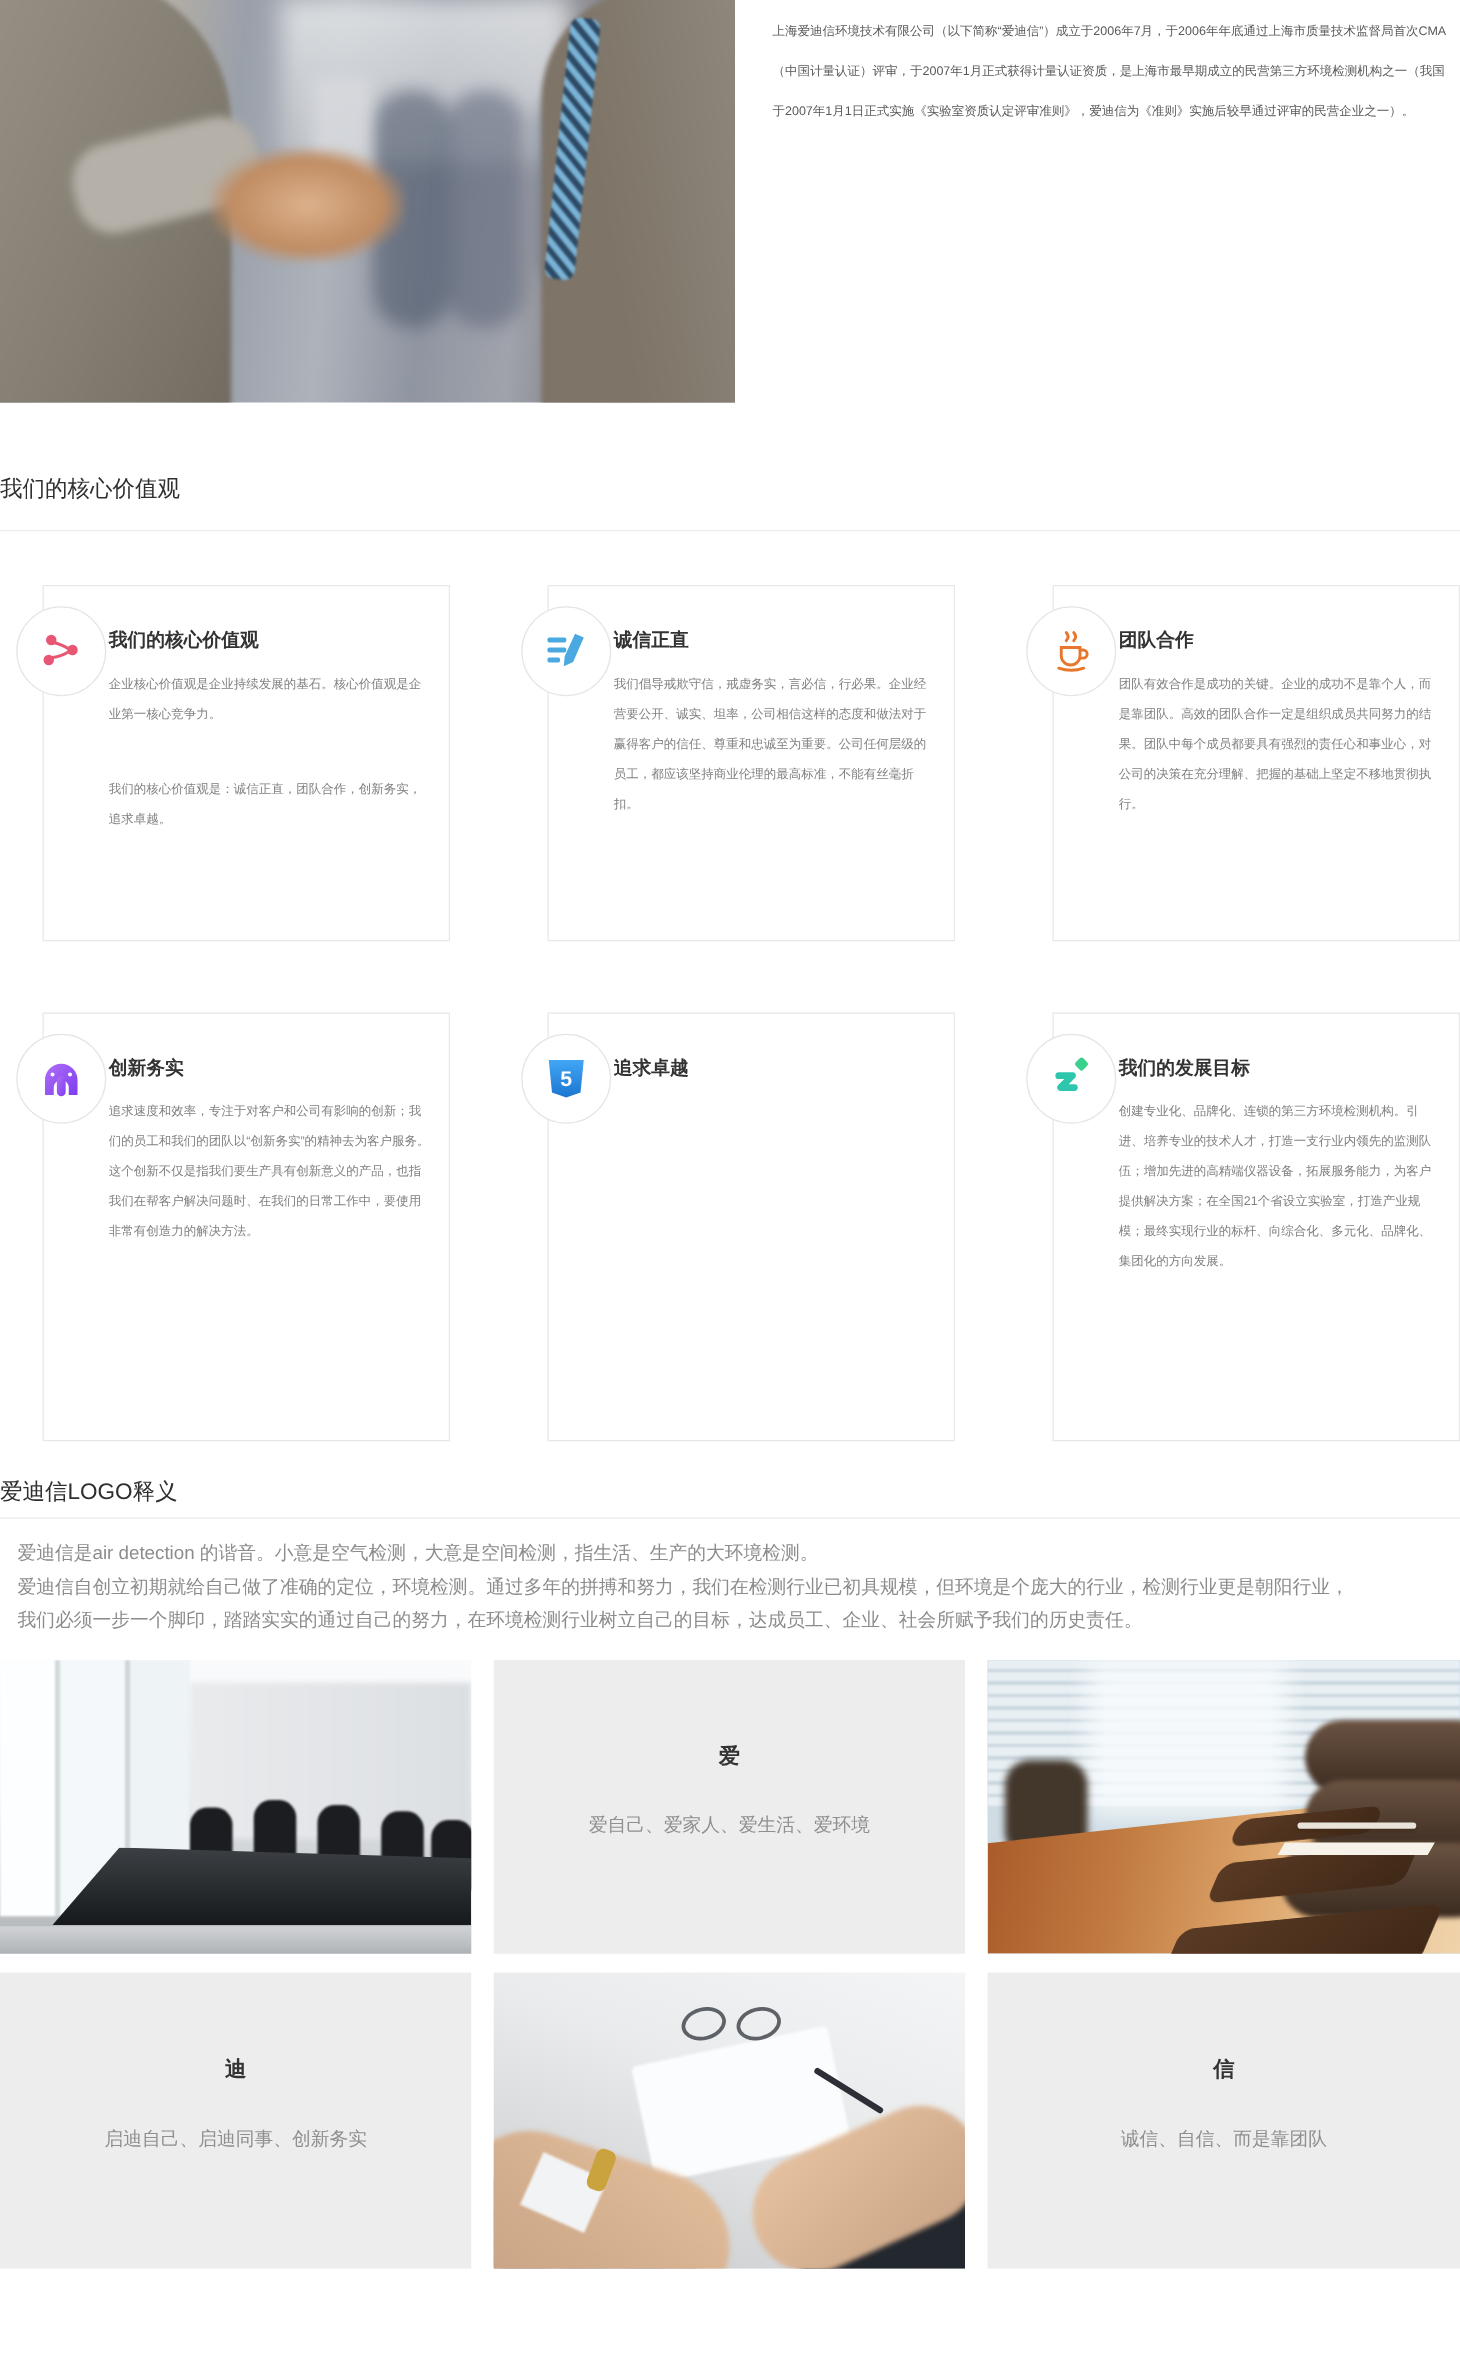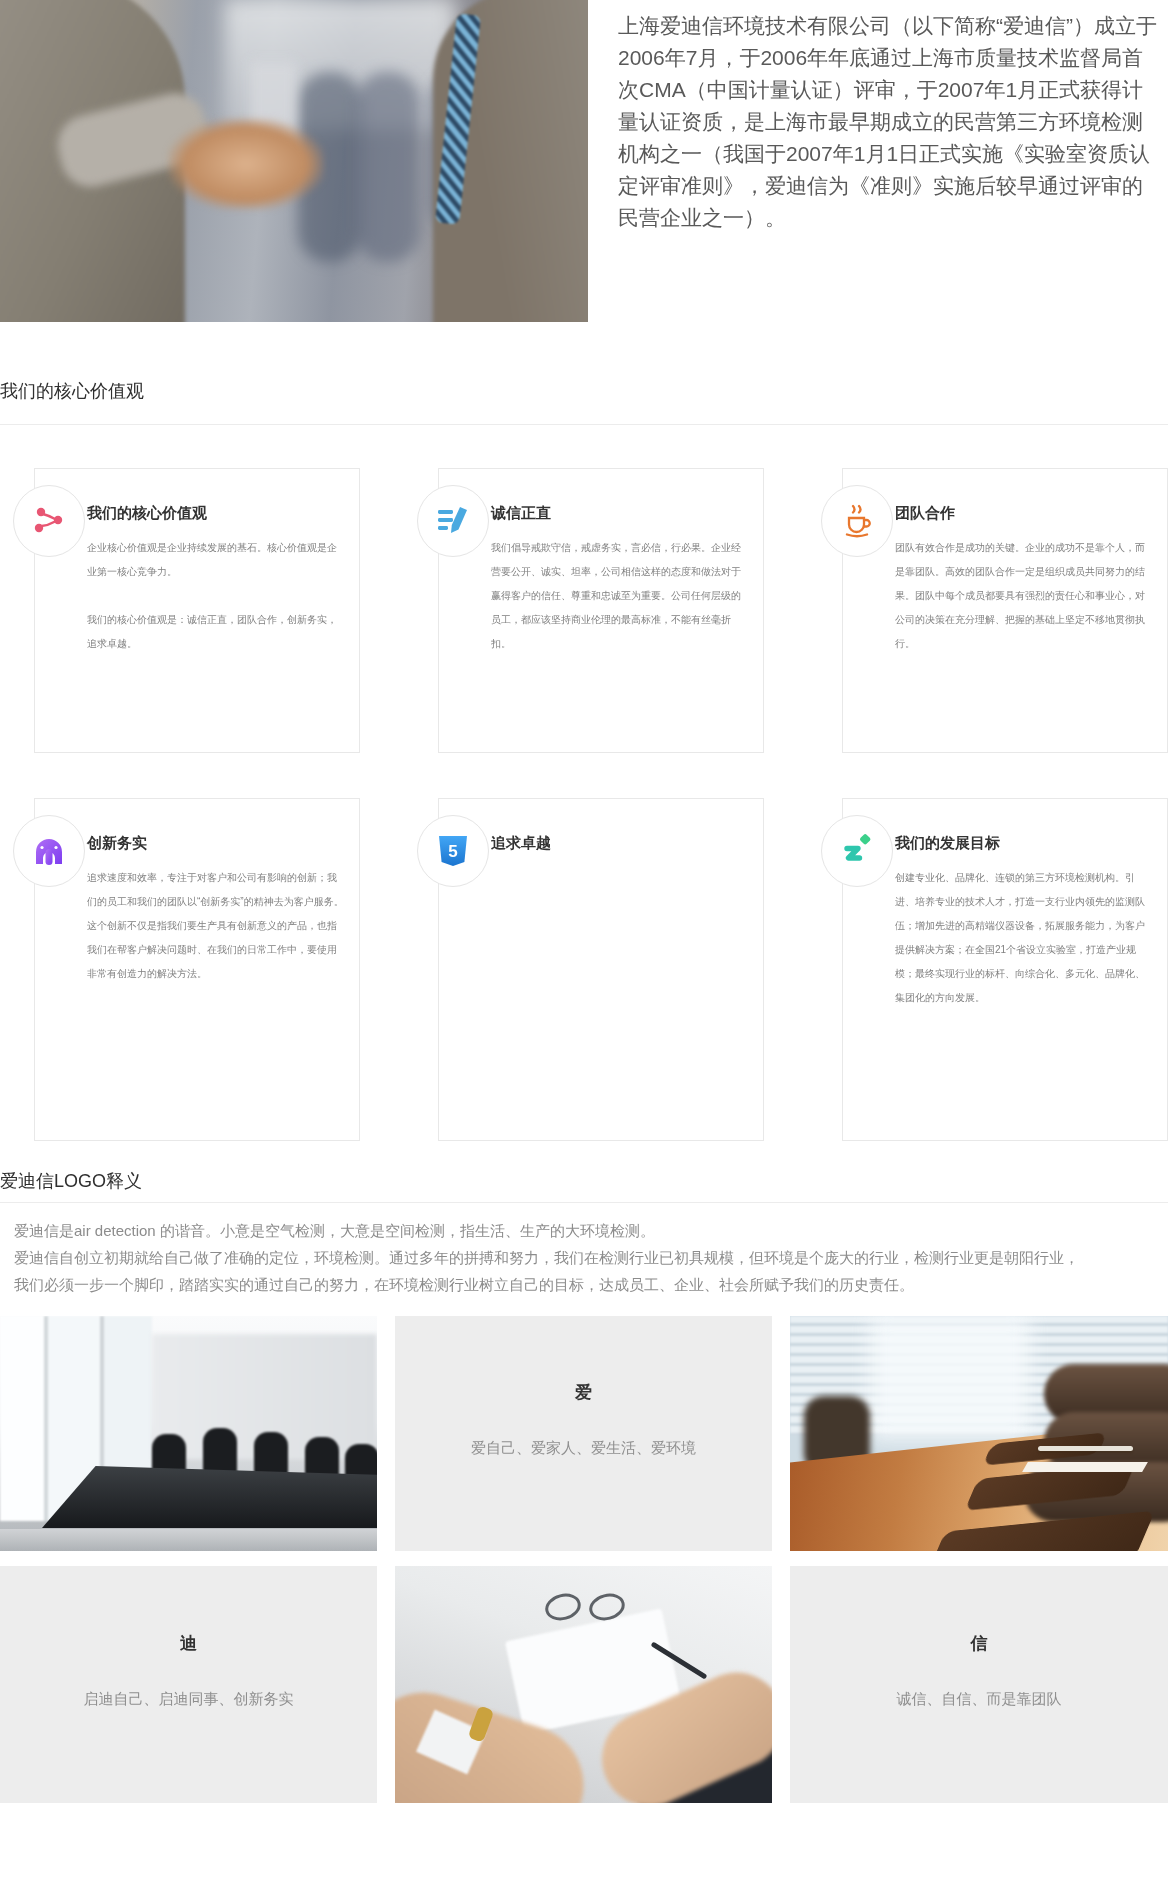--- a/index.html
+++ b/index.html
@@ -24,43 +24,43 @@
   .ph-hero .suitL { left:-60px; top:-20px; width:245px; height:380px; border-radius:0 120px 30px 0; filter:blur(2px);
     background:linear-gradient(115deg,#9a948a,#847e72 60%,#6f695f);}
   .ph-hero .suitR { right:-50px; top:-10px; width:205px; height:352px; border-radius:90px 0 0 20px; filter:blur(2px);
     background:linear-gradient(260deg,#948e84,#7e7468 70%);}
   .ph-hero .tie { right:118px; top:14px; width:24px; height:210px; border-radius:8px; transform:rotate(6deg); filter:blur(1px);
     background:repeating-linear-gradient(45deg,#7ab3d6 0 5px,#2d4a66 5px 10px);}
   .ph-hero .armL { left:58px; top:104px; width:150px; height:72px; border-radius:30px; transform:rotate(-14deg); filter:blur(4px); background:#b5b0a8;}
   .ph-hero .hands { left:168px; top:118px; width:156px; height:92px; filter:blur(3px);
     background:radial-gradient(ellipse at 50% 50%,#dcb18c 0%,#c08c62 55%,rgba(160,110,70,0) 75%);}
 
-  .about-text { flex:1; padding:10px 8px 0 30px; font-size:21px; line-height:32px; color:#595959; }
+  .about-text { flex:1; padding:10px 8px 0 30px; font-size:10px; line-height:32px; color:#595959; }
 
   
   .section-title { font-size:18px; font-weight:400; color:#2f2f2f; line-height:24px; margin:57px 0 0 0; }
   .divider { height:1px; background:#ececec; }
   .d1 { margin-top:21px; }
   .d2 { margin-top:9px; }
 
   
   .cards-wrap { margin-left:34px; width:1134px; }
   .cards-row { display:flex; gap:78px; align-items:stretch; }
   .row1 { margin-top:43px; }
   .row2 { margin-top:45px; }
   .row1 .card { min-height:285px; }
-  .row2 .card { min-height:343px; }
+  .row2 .card { min-height:343px;margin-top:12px; }
   .card { position:relative; width:326px; border:1px solid #e8e8e8; background:#fff;
     padding:34px 14px 30px 52px; }
   .icon-circle { position:absolute; left:-22px; top:16px; width:72px; height:72px; border-radius:50%;
     background:#fff; border:1px solid #e5e5e5; display:flex; align-items:center; justify-content:center; }
   .icon-circle svg { width:36px; height:36px; }
   .card h3 { margin:0 0 13px 0; font-size:15px; font-weight:bold; color:#333; line-height:20px; }
   .card p { margin:0; font-size:10px; line-height:24px; color:#808080; }
-  .card p + p { margin-top:24px; }
+  .card p + p { margin-top:36px; }
 
   
   .logo-title { margin-top:28px; }
   .logo-paras { padding:14px 4px 6px 14px; }
   .logo-paras p { margin:0; font-size:15px; line-height:27px; color:#8c8c8c; }
 
   
   .logo-grid { margin-top:12px; display:grid; grid-template-columns:377px 377px 378px;
     grid-template-rows:235px 237px; column-gap:18px; row-gap:15px; }
   .gray-block { background:#ededed; display:flex; flex-direction:column; align-items:center; justify-content:center; }

